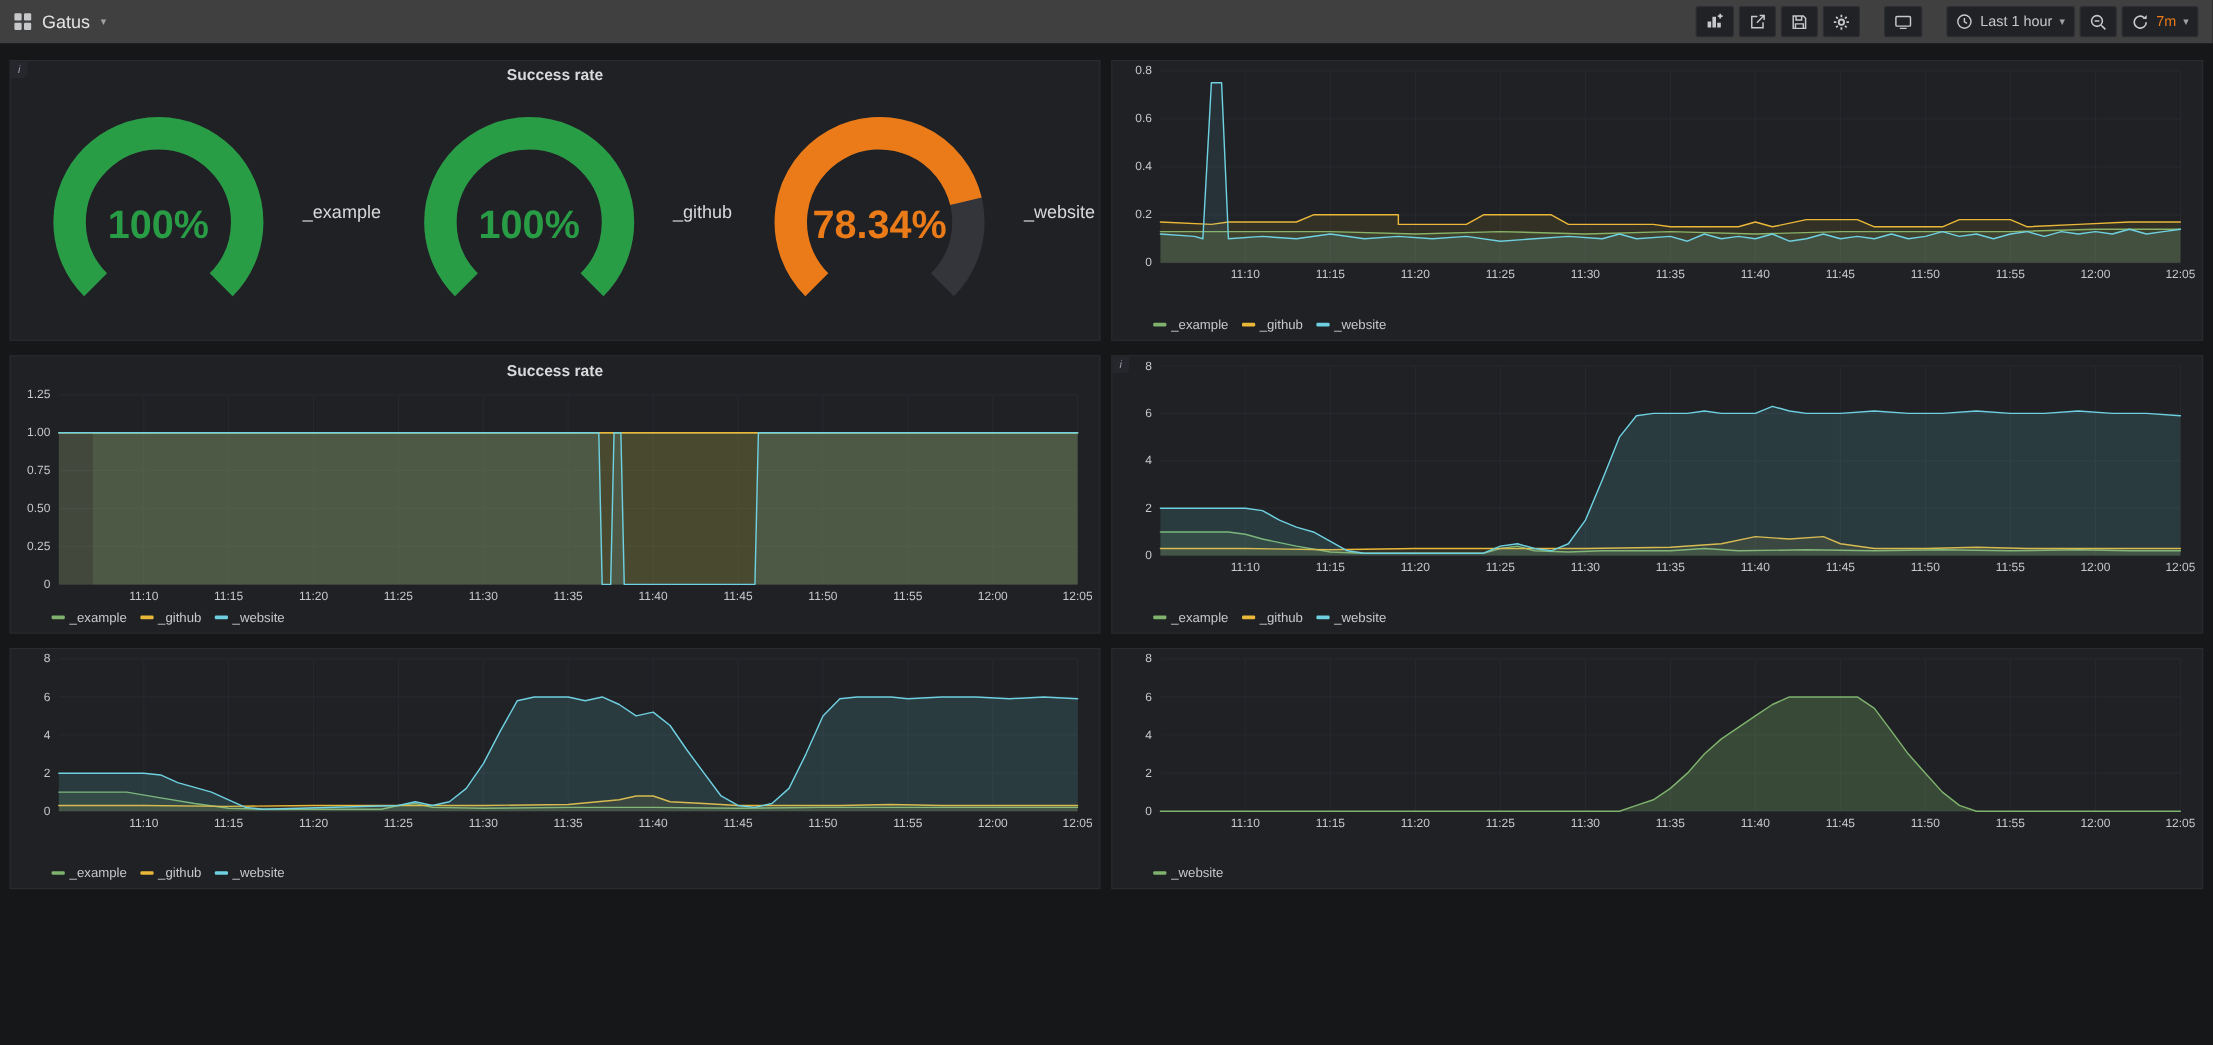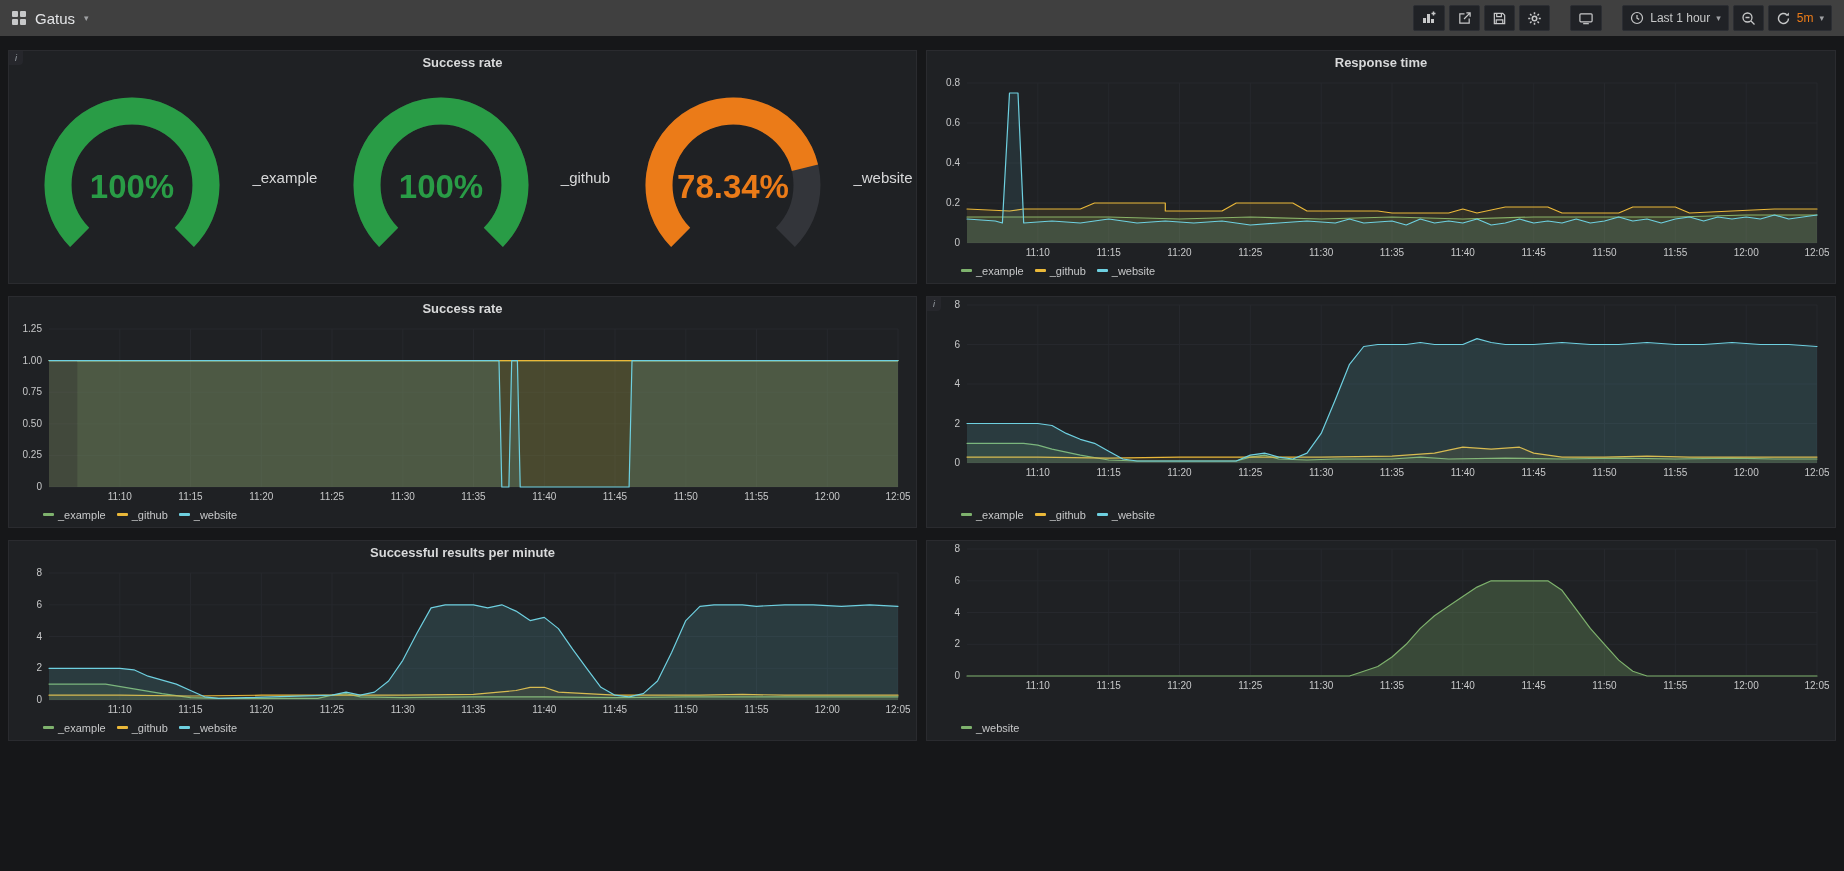--- a/index.html
+++ b/index.html
@@ -110,21 +110,21 @@
         <svg width="15" height="15" viewBox="0 0 15 15">
             <circle cx="6.5" cy="6.5" r="4.5" fill="none" stroke="#c7c8c9" stroke-width="1.3"></circle>
             <path d="M4.5 6.5h4M10 10l3.5 3.5" stroke="#c7c8c9" stroke-width="1.3"></path>
           </svg>
       </button>
       <button class="nav-btn">
         <svg width="15" height="15" viewBox="0 0 15 15">
             <path d="M12.5 7.5a5 5 0 1 1-1.7-3.8" fill="none" stroke="#c7c8c9" stroke-width="1.4"></path>
             <path d="M12.9 1.4v3.4h-3.4z" fill="#c7c8c9"></path>
           </svg>
-        <span class="refresh-val">5m</span>
+        <span class="refresh-val">7m</span>
         <span class="caret">▾</span>
       </button>
     </div>
   </header>
 
   <main class="grid">
 
     <section class="panel">
       <span class="info-corner">i</span>
       <div class="panel-header">Success rate</div>
@@ -150,21 +150,20 @@
               <path d="M 67.67 142.33 A 74 74 0 1 1 172.33 142.33" stroke="#33353a" stroke-width="27" fill="none"></path>
               <path d="M 67.67 142.33 A 74 74 0 1 1 191.96 72.75" stroke="#eb7b18" stroke-width="27" fill="none"></path>
               <text x="120" y="103" text-anchor="middle" font-size="33" font-weight="bold" fill="#eb7b18">78.34%</text>
             </svg>
             <div class="glabel">_website</div>
           </div>
         </div>
     </section>
 
     <section class="panel">
-      <div class="panel-header">Response time</div>
       <div class="chart"><svg width="896" height="186" viewBox="0 0 896 186">
             <line x1="104.8" x2="104.8" y1="8" y2="168" stroke="#26282d" stroke-width="1"></line>
             <text x="104.8" y="181" text-anchor="middle" font-size="10" fill="#c7c8c9">11:10</text>
             <line x1="175.7" x2="175.7" y1="8" y2="168" stroke="#26282d" stroke-width="1"></line>
             <text x="175.7" y="181" text-anchor="middle" font-size="10" fill="#c7c8c9">11:15</text>
             <line x1="246.5" x2="246.5" y1="8" y2="168" stroke="#26282d" stroke-width="1"></line>
             <text x="246.5" y="181" text-anchor="middle" font-size="10" fill="#c7c8c9">11:20</text>
             <line x1="317.3" x2="317.3" y1="8" y2="168" stroke="#26282d" stroke-width="1"></line>
             <text x="317.3" y="181" text-anchor="middle" font-size="10" fill="#c7c8c9">11:25</text>
             <line x1="388.2" x2="388.2" y1="8" y2="168" stroke="#26282d" stroke-width="1"></line>
@@ -332,21 +331,20 @@
             <span>_github</span>
           </span>
           <span class="item">
             <span class="swatch" style="background: rgb(110, 208, 224);"></span>
             <span>_website</span>
           </span>
         </div>
     </section>
 
     <section class="panel">
-      <div class="panel-header">Successful results per minute</div>
       <div class="chart"><svg width="895" height="153" viewBox="0 0 895 153">
             <line x1="104.8" x2="104.8" y1="8" y2="135" stroke="#26282d" stroke-width="1"></line>
             <text x="104.8" y="148" text-anchor="middle" font-size="10" fill="#c7c8c9">11:10</text>
             <line x1="175.5" x2="175.5" y1="8" y2="135" stroke="#26282d" stroke-width="1"></line>
             <text x="175.5" y="148" text-anchor="middle" font-size="10" fill="#c7c8c9">11:15</text>
             <line x1="246.3" x2="246.3" y1="8" y2="135" stroke="#26282d" stroke-width="1"></line>
             <text x="246.3" y="148" text-anchor="middle" font-size="10" fill="#c7c8c9">11:20</text>
             <line x1="317.0" x2="317.0" y1="8" y2="135" stroke="#26282d" stroke-width="1"></line>
             <text x="317.0" y="148" text-anchor="middle" font-size="10" fill="#c7c8c9">11:25</text>
             <line x1="387.8" x2="387.8" y1="8" y2="135" stroke="#26282d" stroke-width="1"></line>

